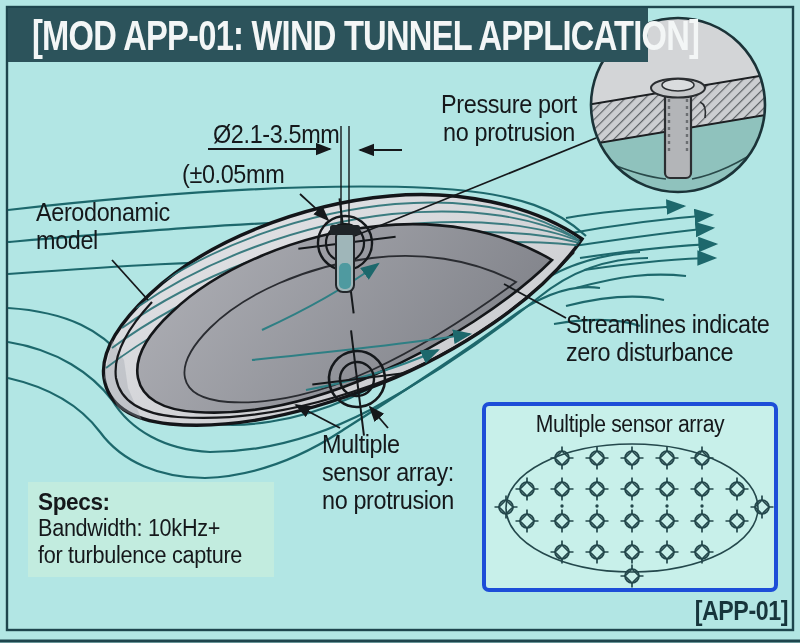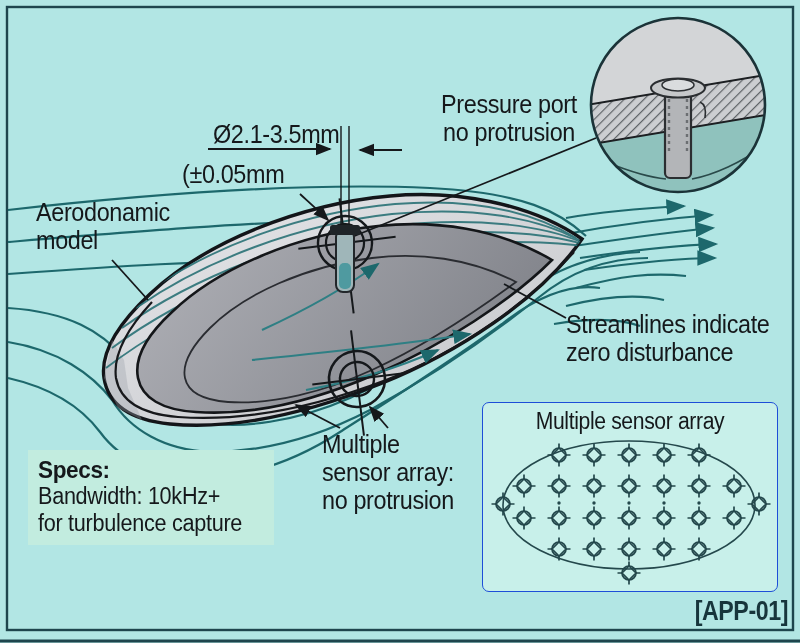--- a/index.html
+++ b/index.html
@@ -7,27 +7,27 @@
        background:#b2e6e4;font-family:"Liberation Sans",sans-serif;color:#15181b;}
   #stage{position:absolute;inset:0;width:800px;height:643px;}
   svg.art{position:absolute;left:0;top:0;}
   .lbl{position:absolute;font-size:26px;line-height:28px;white-space:nowrap;
        transform:scaleX(.9);transform-origin:left top;letter-spacing:-.4px;color:#15181b;}
   .lbl.center{text-align:center;transform-origin:center top;}
   #banner{position:absolute;left:8px;top:8px;width:640px;height:54px;background:#2c535b;
           display:flex;align-items:center;z-index:5;}
   #banner .t{color:#f3f6f6;font-weight:bold;font-size:43px;white-space:nowrap;
              transform:scaleX(.76);transform-origin:left center;letter-spacing:-1px;margin-left:24px;}
-  .infobox{position:absolute;background:#c2ecdf;padding:6px 10px 8px 10px;z-index:2;}
+  .infobox{position:absolute;background:#c2ecdf;padding:6px 10px 8px 10px;z-index:2;margin-top:32px;}
   .infobox .hd{font-weight:bold;font-size:24px;line-height:27px;letter-spacing:-.4px;transform:scaleX(.94);transform-origin:left top;}
   .infobox .ln{font-size:23px;line-height:27px;letter-spacing:-.3px;transform:scaleX(.94);transform-origin:left top;}
   #specsBox{left:28px;top:450px;width:226px;}
   #tempBox{left:28px;top:548px;width:318px;}
   #insetBox{position:absolute;left:482px;top:402px;width:296px;height:190px;background:#c8f0ea;
-            border:1px solid #1d4ed8;border-radius:7px;box-sizing:border-box;z-index:2;}
+            border:4px solid #1d4ed8;border-radius:7px;box-sizing:border-box;z-index:2;}
   #insetBox .title{position:absolute;left:0;right:0;top:5px;text-align:center;font-size:23px;
                    letter-spacing:-.4px;transform:scaleX(.92);transform-origin:center top;}
   #insetBox svg{position:absolute;left:0;top:0;}
   #appTag{position:absolute;left:668px;top:596px;width:120px;text-align:right;font-weight:bold;
           font-size:27px;color:#17353c;transform:scaleX(.86);transform-origin:right top;letter-spacing:-.5px;z-index:2;}
 </style>
 </head>
 <body>
 
 <div id="stage">
@@ -153,20 +153,23 @@
         <line x1="687" y1="92" x2="687" y2="152" stroke="#6c6f72" stroke-width="2.4" stroke-dasharray="3,4"></line>
         <ellipse cx="678" cy="88" rx="27" ry="9.5" fill="#c6c8ca" stroke="#2b2e31" stroke-width="2"></ellipse>
         <ellipse cx="678" cy="85" rx="16" ry="6" fill="#dadcde" stroke="#2b2e31" stroke-width="1.5"></ellipse>
         <path d="M700,102 q7,3 5,16" fill="none" stroke="#2b2e31" stroke-width="1.6"></path>
       </g>
     </g>
     <circle cx="678" cy="105" r="87" fill="none" stroke="#1b3338" stroke-width="2.6"></circle>
   </g>
 </svg>
 
+<div id="banner">
+  <div class="t">[MOD APP-01: WIND TUNNEL APPLICATION]</div>
+</div>
 
 <div class="lbl center" style="left:424px;top:90px;width:170px;">
   <div>Pressure port</div>
   <div>no protrusion</div>
 </div>
 
 <div class="lbl" style="left:213px;top:120px;">Ø2.1-3.5mm</div>
 
 <div class="lbl" style="left:182px;top:160px;">(±0.05mm</div>
 

